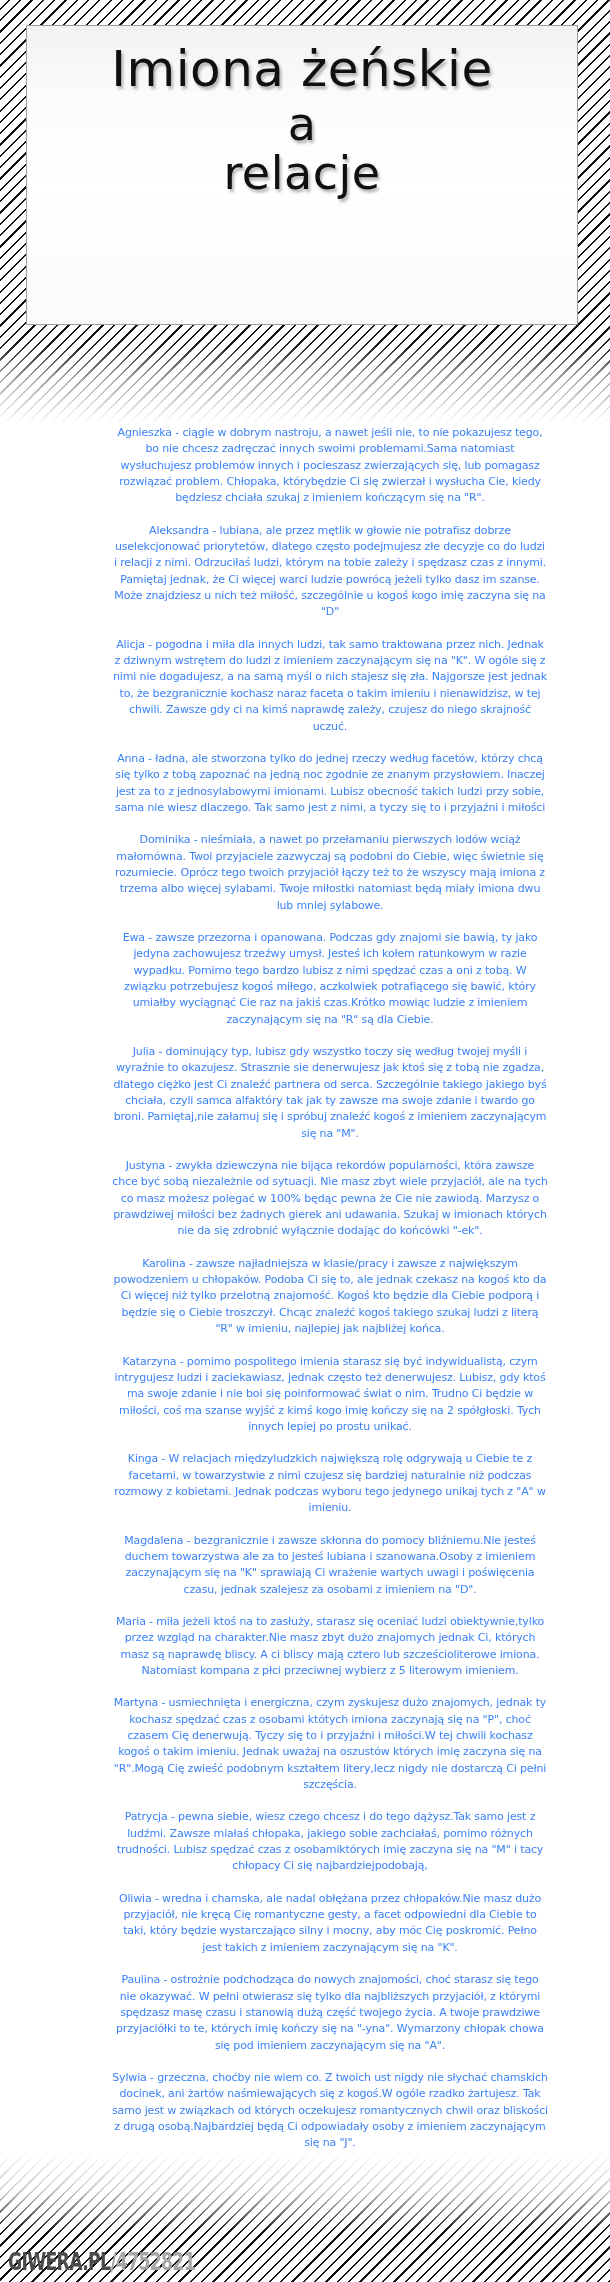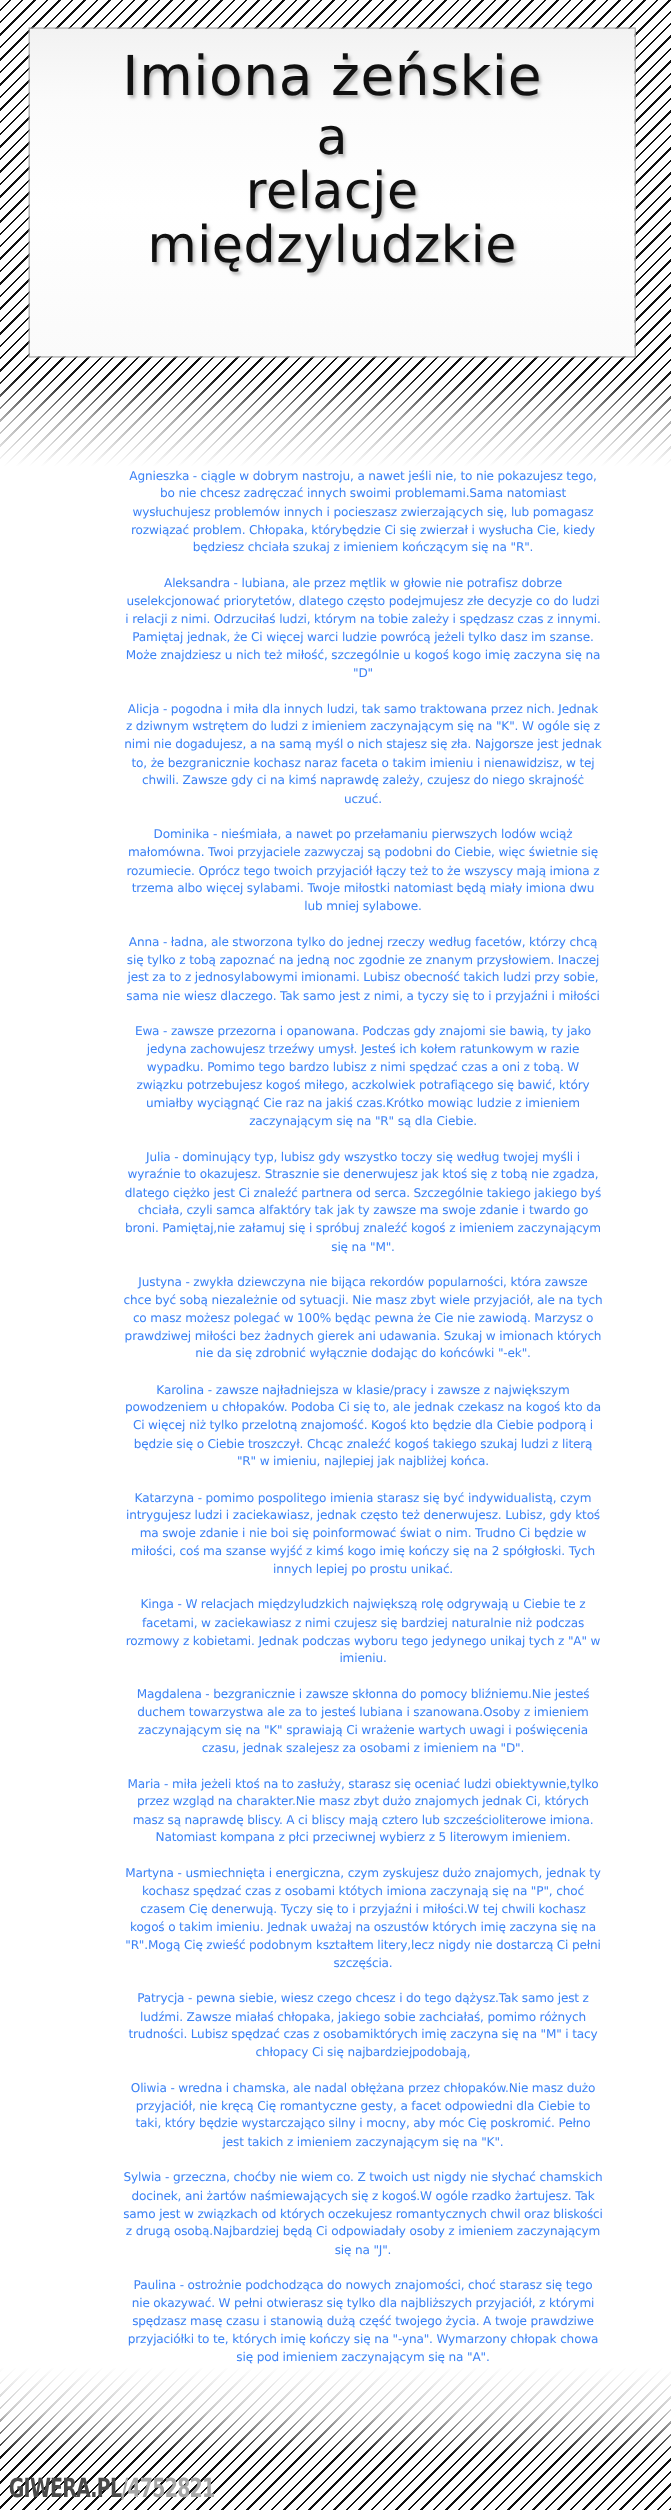--- a/index.html
+++ b/index.html
@@ -159,41 +159,40 @@
 
 <div class="page">
 
   <div class="stripes-top"></div>
   <div class="stripes-bottom"></div>
 
   <div class="title-card">
     <div class="title-line l1">Imiona żeńskie</div>
     <div class="title-line l2">a</div>
     <div class="title-line l3">relacje</div>
-    <div class="title-line l4">międzyludzkie</div>
   </div>
 
   <div class="content">
     <p class="para">Agnieszka - ciągle w dobrym nastroju, a nawet jeśli nie, to nie pokazujesz tego, bo nie chcesz zadręczać innych swoimi problemami.Sama natomiast wysłuchujesz problemów innych i pocieszasz zwierzających się, lub pomagasz rozwiązać problem. Chłopaka, którybędzie Ci się zwierzał i wysłucha Cie, kiedy będziesz chciała szukaj z imieniem kończącym się na "R".</p>
     <p class="para">Aleksandra - lubiana, ale przez mętlik w głowie nie potrafisz dobrze uselekcjonować priorytetów, dlatego często podejmujesz złe decyzje co do ludzi i relacji z nimi. Odrzuciłaś ludzi, którym na tobie zależy i spędzasz czas z innymi. Pamiętaj jednak, że Ci więcej warci ludzie powrócą jeżeli tylko dasz im szanse. Może znajdziesz u nich też miłość, szczególnie u kogoś kogo imię zaczyna się na "D"</p>
     <p class="para">Alicja - pogodna i miła dla innych ludzi, tak samo traktowana przez nich. Jednak z dziwnym wstrętem do ludzi z imieniem zaczynającym się na "K". W ogóle się z nimi nie dogadujesz, a na samą myśl o nich stajesz się zła. Najgorsze jest jednak to, że bezgranicznie kochasz naraz faceta o takim imieniu i nienawidzisz, w tej chwili. Zawsze gdy ci na kimś naprawdę zależy, czujesz do niego skrajnośċ uczuć.</p>
+    <p class="para">Anna - ładna, ale stworzona tylko do jednej rzeczy według facetów, którzy chcą się tylko z tobą zapoznać na jedną noc zgodnie ze znanym przysłowiem. Inaczej jest za to z jednosylabowymi imionami. Lubisz obecność takich ludzi przy sobie, sama nie wiesz dlaczego. Tak samo jest z nimi, a tyczy się to i przyjaźni i miłości</p>
     <p class="para">Dominika - nieśmiała, a nawet po przełamaniu pierwszych lodów wciąż małomówna. Twoi przyjaciele zazwyczaj są podobni do Ciebie, więc świetnie się rozumiecie. Oprócz tego twoich przyjaciół łączy też to że wszyscy mają imiona z trzema albo więcej sylabami. Twoje miłostki natomiast będą miały imiona dwu lub mniej sylabowe.</p>
-    <p class="para">Anna - ładna, ale stworzona tylko do jednej rzeczy według facetów, którzy chcą się tylko z tobą zapoznać na jedną noc zgodnie ze znanym przysłowiem. Inaczej jest za to z jednosylabowymi imionami. Lubisz obecność takich ludzi przy sobie, sama nie wiesz dlaczego. Tak samo jest z nimi, a tyczy się to i przyjaźni i miłości</p>
     <p class="para">Ewa - zawsze przezorna i opanowana. Podczas gdy znajomi sie bawią, ty jako jedyna zachowujesz trzeźwy umysł. Jesteś ich kołem ratunkowym w razie wypadku. Pomimo tego bardzo lubisz z nimi spędzać czas a oni z tobą. W związku potrzebujesz kogoś miłego, aczkolwiek potrafiącego się bawić, który umiałby wyciągnąć Cie raz na jakiś czas.Krótko mowiąc ludzie z imieniem zaczynającym się na "R" są dla Ciebie.</p>
     <p class="para">Julia - dominujący typ, lubisz gdy wszystko toczy się według twojej myśli i wyraźnie to okazujesz. Strasznie sie denerwujesz jak ktoś się z tobą nie zgadza, dlatego ciężko jest Ci znaleźć partnera od serca. Szczególnie takiego jakiego byś chciała, czyli samca alfaktóry tak jak ty zawsze ma swoje zdanie i twardo go broni. Pamiętaj,nie załamuj się i spróbuj znaleźć kogoś z imieniem zaczynającym się na "M".</p>
     <p class="para">Justyna - zwykła dziewczyna nie bijąca rekordów popularności, która zawsze chce być sobą niezależnie od sytuacji. Nie masz zbyt wiele przyjaciół, ale na tych co masz możesz polegać w 100% będąc pewna że Cie nie zawiodą. Marzysz o prawdziwej miłości bez żadnych gierek ani udawania. Szukaj w imionach których nie da się zdrobnić wyłącznie dodając do końcówki "-ek".</p>
     <p class="para">Karolina - zawsze najładniejsza w klasie/pracy i zawsze z największym powodzeniem u chłopaków. Podoba Ci się to, ale jednak czekasz na kogoś kto da Ci więcej niż tylko przelotną znajomość. Kogoś kto będzie dla Ciebie podporą i będzie się o Ciebie troszczył. Chcąc znaleźć kogoś takiego szukaj ludzi z literą "R" w imieniu, najlepiej jak najbliżej końca.</p>
     <p class="para">Katarzyna - pomimo pospolitego imienia starasz się być indywidualistą, czym intrygujesz ludzi i zaciekawiasz, jednak często też denerwujesz. Lubisz, gdy ktoś ma swoje zdanie i nie boi się poinformować świat o nim. Trudno Ci będzie w miłości, coś ma szanse wyjść z kimś kogo imię kończy się na 2 spółgłoski. Tych innych lepiej po prostu unikać.</p>
-    <p class="para">Kinga - W relacjach międzyludzkich największą rolę odgrywają u Ciebie te z facetami, w zaciekawiasz z nimi czujesz się bardziej naturalnie niż podczas rozmowy z kobietami. Jednak podczas wyboru tego jedynego unikaj tych z "A" w imieniu.</p>
+    <p class="para">Kinga - W relacjach międzyludzkich największą rolę odgrywają u Ciebie te z facetami, w towarzystwie z nimi czujesz się bardziej naturalnie niż podczas rozmowy z kobietami. Jednak podczas wyboru tego jedynego unikaj tych z "A" w imieniu.</p>
     <p class="para">Magdalena - bezgranicznie i zawsze skłonna do pomocy bliźniemu.Nie jesteś duchem towarzystwa ale za to jesteś lubiana i szanowana.Osoby z imieniem zaczynającym się na "K" sprawiają Ci wrażenie wartych uwagi i poświęcenia czasu, jednak szalejesz za osobami z imieniem na "D".</p>
     <p class="para">Maria - miła jeżeli ktoś na to zasłuży, starasz się oceniać ludzi obiektywnie,tylko przez wzgląd na charakter.Nie masz zbyt dużo znajomych jednak Ci, których masz są naprawdę bliscy. A ci bliscy mają cztero lub szcześcioliterowe imiona. Natomiast kompana z płci przeciwnej wybierz z 5 literowym imieniem.</p>
     <p class="para">Martyna - usmiechnięta i energiczna, czym zyskujesz dużo znajomych, jednak ty kochasz spędzać czas z osobami któtych imiona zaczynają się na "P", choć czasem Cię denerwują. Tyczy się to i przyjaźni i miłości.W tej chwili kochasz kogoś o takim imieniu. Jednak uważaj na oszustów których imię zaczyna się na "R".Mogą Cię zwieść podobnym kształtem litery,lecz nigdy nie dostarczą Ci pełni szczęścia.</p>
     <p class="para">Patrycja - pewna siebie, wiesz czego chcesz i do tego dążysz.Tak samo jest z ludźmi. Zawsze miałaś chłopaka, jakiego sobie zachciałaś, pomimo różnych trudności. Lubisz spędzać czas z osobamiktórych imię zaczyna się na "M" i tacy chłopacy Ci się najbardziejpodobają,</p>
     <p class="para">Oliwia - wredna i chamska, ale nadal obłężana przez chłopaków.Nie masz dużo przyjaciół, nie kręcą Cię romantyczne gesty, a facet odpowiedni dla Ciebie to taki, który będzie wystarczająco silny i mocny, aby móc Cię poskromić. Pełno jest takich z imieniem zaczynającym się na "K".</p>
+    <p class="para">Paulina - ostrożnie podchodząca do nowych znajomości, choć starasz się tego nie okazywać. W pełni otwierasz się tylko dla najbliższych przyjaciół, z którymi spędzasz masę czasu i stanowią dużą część twojego życia. A twoje prawdziwe przyjaciółki to te, których imię kończy się na "-yna". Wymarzony chłopak chowa się pod imieniem zaczynającym się na "A".</p>
     <p class="para">Sylwia - grzeczna, choćby nie wiem co. Z twoich ust nigdy nie słychać chamskich docinek, ani żartów naśmiewających się z kogoś.W ogóle rzadko żartujesz. Tak samo jest w związkach od których oczekujesz romantycznych chwil oraz bliskości z drugą osobą.Najbardziej będą Ci odpowiadały osoby z imieniem zaczynającym się na "J".</p>
-    <p class="para">Paulina - ostrożnie podchodząca do nowych znajomości, choć starasz się tego nie okazywać. W pełni otwierasz się tylko dla najbliższych przyjaciół, z którymi spędzasz masę czasu i stanowią dużą część twojego życia. A twoje prawdziwe przyjaciółki to te, których imię kończy się na "-yna". Wymarzony chłopak chowa się pod imieniem zaczynającym się na "A".</p>
   </div>
 
   <div class="footer">
     <span class="brand">GIWERA.PL</span><span class="id">/4752821</span>
   </div>
 
 </div>
 
 </body></html>

